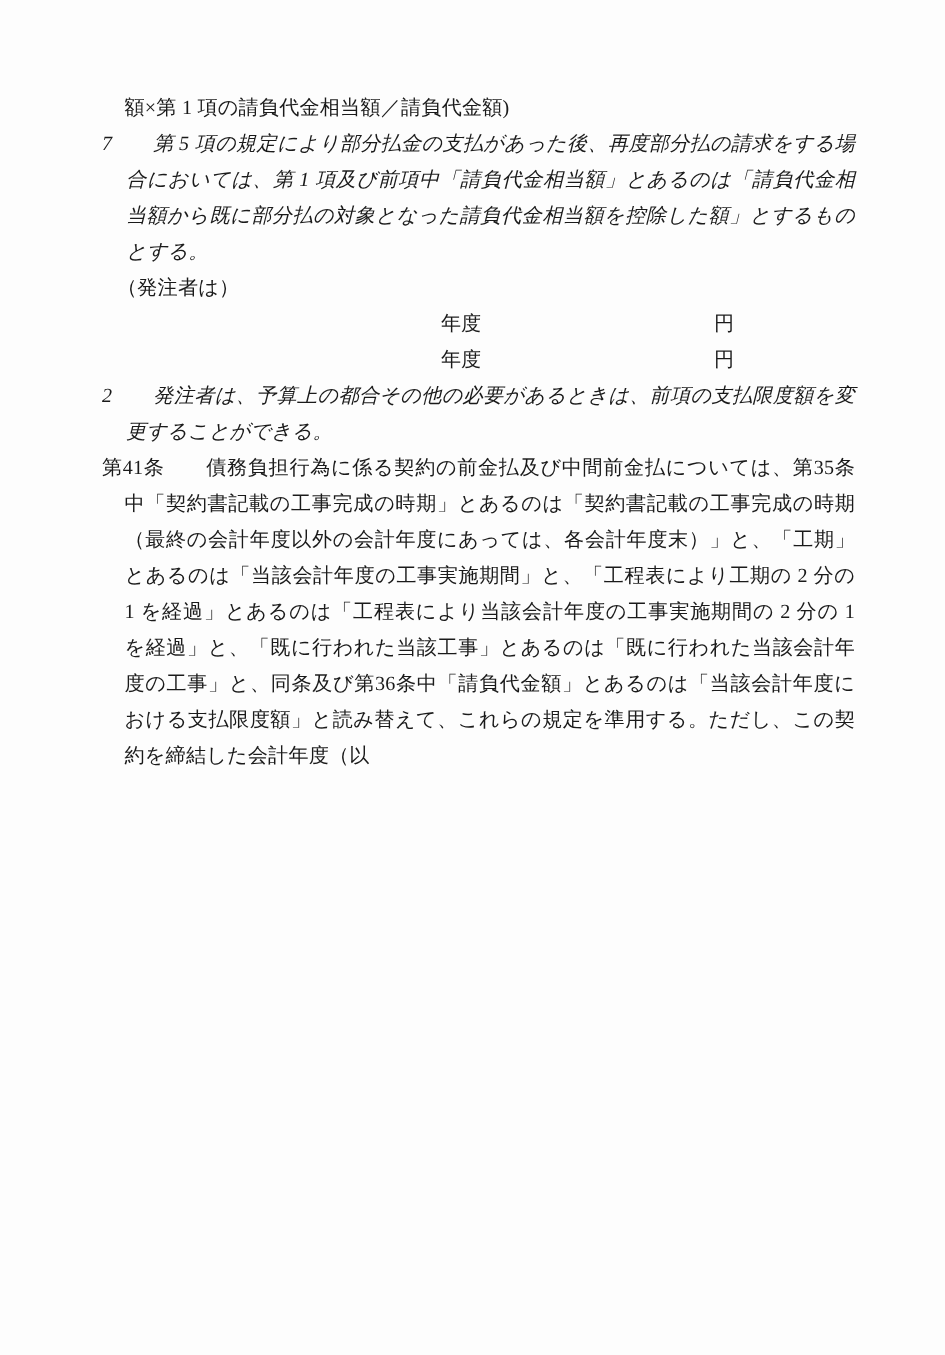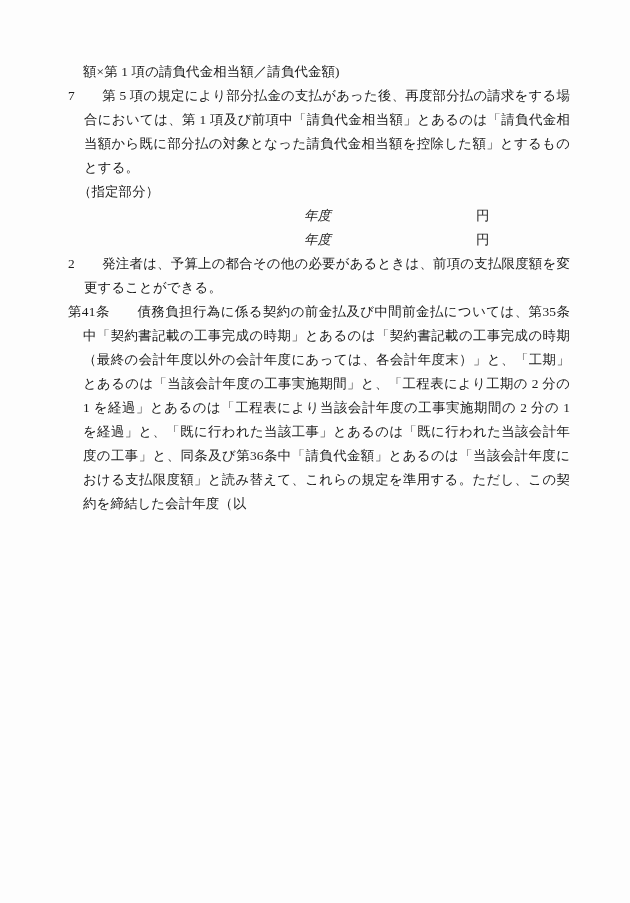--- a/index.html
+++ b/index.html
@@ -32,63 +32,63 @@
   }
   
   .art {
     padding-left: 15px;
     text-indent: -15px;
   }
   
   .item {
     padding-left: 16px;
     text-indent: -16px;
+    font-style: italic;
   }
   
   .heading {
     padding-left: 10px;
     text-indent: 0;
   }
   
   .cont {
     padding-left: 15px;
     text-indent: 0;
   }
   
   .fy-row {
     position: relative;
     height: 24px;
     font-size: 13.4px;
     line-height: 24px;
   }
   .fy-row .fy-label {
     position: absolute;
-    left: 236px;
-    font-style: italic;
+    left: 226px;
   }
   .fy-row .fy-unit {
     position: absolute;
     left: 408px;
   }
   .spacer-top {
     height: 8px;
   }
 </style>
 </head>
 <body>
 
 <div id="page">
 
   <div class="spacer-top"></div>
 
   <div class="para cont">額×第 1 項の請負代金相当額／請負代金額)</div>
 
   <div class="para item">7　　第 5 項の規定により部分払金の支払があった後、再度部分払の請求をする場合においては、第 1 項及び前項中「請負代金相当額」とあるのは「請負代金相当額から既に部分払の対象となった請負代金相当額を控除した額」とするものとする。</div>
 
-  <div class="para heading">（指定部分）</div>
+  <div class="para heading">（発注者は）</div>
 
 
 
 
 
   <div class="fy-row">
     <span class="fy-label">年度</span>
     <span class="fy-unit">円</span>
   </div>
 

